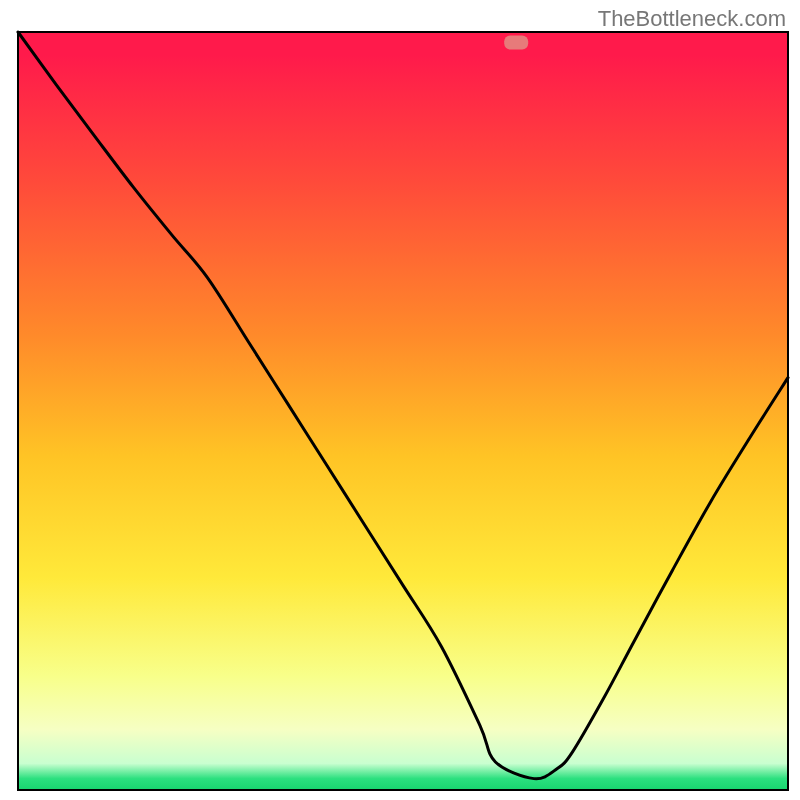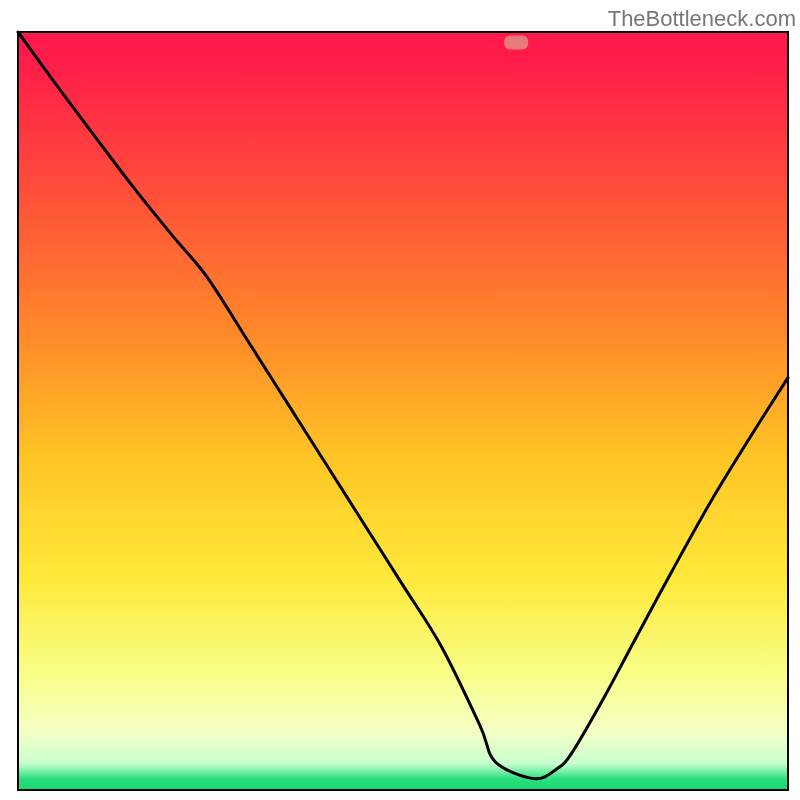--- a/index.html
+++ b/index.html
@@ -9,21 +9,21 @@
     font-family: Arial, Helvetica, sans-serif;
   }
   .wrap {
     width: 800px;
     height: 800px;
     position: relative;
   }
   .attrib {
     position: absolute;
     top: 6px;
-    right: 4px;
+    right: 14px;
     color: #777;
     font-size: 22px;
     font-weight: 500;
   }
   svg { display: block; }
 </style>
 </head>
 <body>
 
 <div class="wrap">

